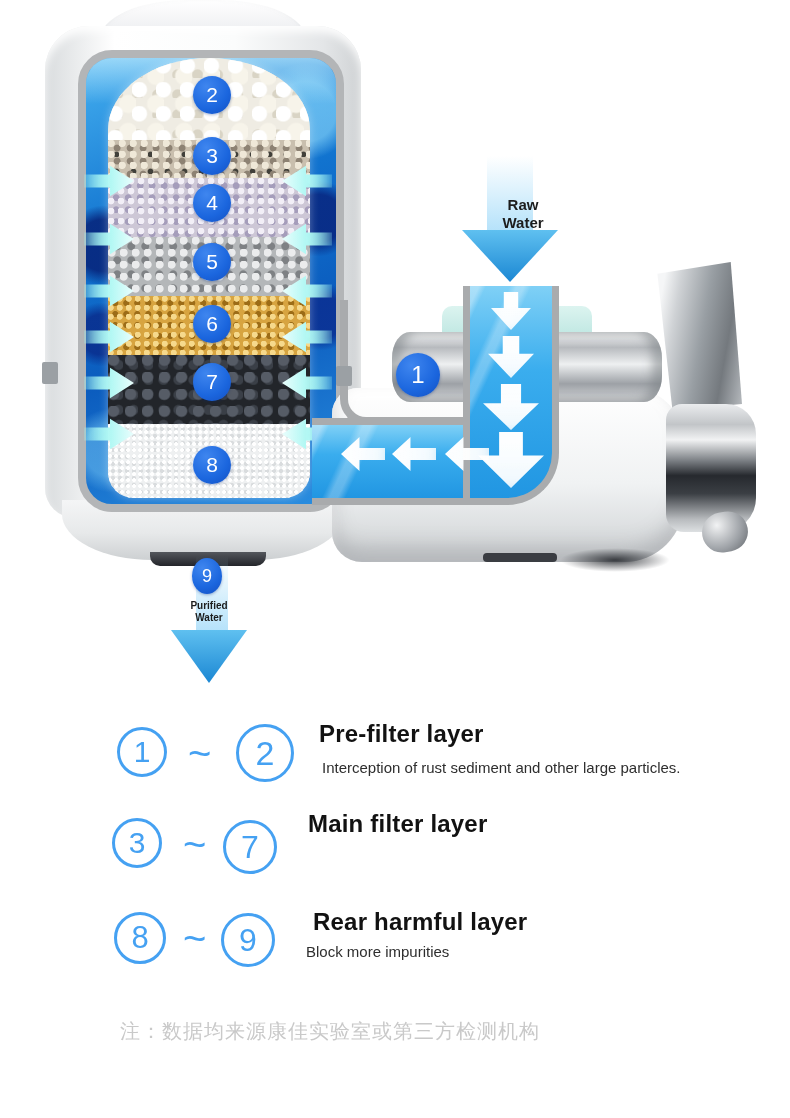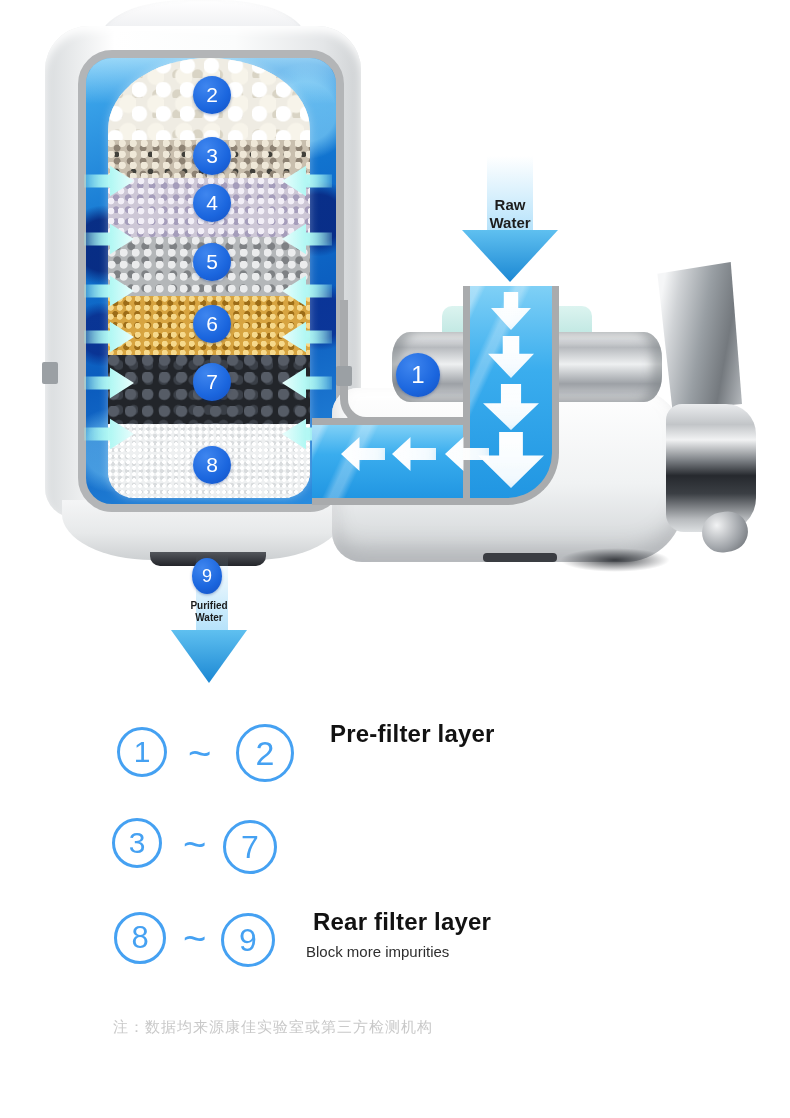--- a/index.html
+++ b/index.html
@@ -121,21 +121,21 @@
   .bigarrow{clip-path:polygon(0 0,100% 0,50% 100%);
     background:linear-gradient(180deg,#5fc0f0,#1b87d3);}
   .flowlabel{color:#1c1c1c;font-weight:600;text-align:center;line-height:1.18;}
 
   
   .lcirc{border:3px solid #45a1f2;border-radius:50%;color:#45a1f2;background:#fff;
     display:flex;align-items:center;justify-content:center;box-sizing:border-box;}
   .tilde{color:#45a1f2;font-size:40px;font-weight:400;line-height:1;}
   .leg-title{color:#121212;font-weight:700;font-size:24px;letter-spacing:.2px;}
   .leg-desc{color:#2e2e2e;font-size:15px;line-height:1.35;}
-  .footnote{color:#c9c9c9;font-size:15px;letter-spacing:1px;}
+  .footnote{color:#c9c9c9;font-size:20px;letter-spacing:1px;margin-left:7px;}
 </style>
 </head>
 <body>
 
 <div class="scene">
 
   <div class="abs cap-top"></div>
   <div class="abs housing"></div>
   <div class="abs housing-bottom"></div>
   <div class="abs notch" style="left:42px;top:362px;width:16px;height:22px;"></div>
@@ -192,39 +192,41 @@
   <div class="abs warrow-down" style="left:488px;top:336px;width:46px;height:42px;"></div>
   <div class="abs warrow-down" style="left:483px;top:384px;width:56px;height:46px;"></div>
   <div class="abs warrow-down" style="left:478px;top:432px;width:66px;height:56px;"></div>
   <div class="abs warrow-left" style="left:341px;top:437px;width:44px;height:34px;"></div>
   <div class="abs warrow-left" style="left:392px;top:437px;width:44px;height:34px;"></div>
   <div class="abs warrow-left" style="left:445px;top:437px;width:44px;height:34px;"></div>
 
   <div class="abs badge" style="left:396px;top:353px;width:44px;height:44px;font-size:24px;">1</div>
 
   <div class="abs fadebar" style="left:487px;top:156px;width:46px;height:76px;"></div>
-  <div class="abs flowlabel" style="left:480px;top:196px;width:60px;font-size:15px;">Raw Water</div>
+  <div class="abs flowlabel" style="left:493px;top:196px;width:60px;font-size:15px;">Raw Water</div>
   <div class="abs bigarrow" style="left:462px;top:230px;width:96px;height:52px;"></div>
 
   <div class="abs outlet"></div>
   <div class="abs fadebar" style="left:196px;top:556px;width:32px;height:76px;"></div>
   <div class="abs badge" style="left:192px;top:558px;width:30px;height:36px;font-size:18px;">9</div>
   <div class="abs flowlabel" style="left:177px;top:600px;width:64px;font-size:10px;">Purified Water</div>
   <div class="abs bigarrow" style="left:171px;top:630px;width:76px;height:53px;"></div>
 
   <div class="abs lcirc" style="left:117px;top:727px;width:50px;height:50px;font-size:30px;">1</div>
   <div class="abs tilde" style="left:188px;top:733px;">~</div>
   <div class="abs lcirc" style="left:236px;top:724px;width:58px;height:58px;font-size:34px;">2</div>
-  <div class="abs leg-title" style="left:330px;top:720px;">Pre-filter layer</div>
+  <div class="abs leg-title" style="left:319px;top:720px;">Pre-filter layer</div>
+  <div class="abs leg-desc" style="left:322px;top:758px;width:430px;">Interception of rust sediment and other large particles.</div>
 
   <div class="abs lcirc" style="left:112px;top:818px;width:50px;height:50px;font-size:30px;">3</div>
   <div class="abs tilde" style="left:183px;top:824px;">~</div>
   <div class="abs lcirc" style="left:223px;top:820px;width:54px;height:54px;font-size:32px;">7</div>
+  <div class="abs leg-title" style="left:308px;top:810px;">Main filter layer</div>
 
   <div class="abs lcirc" style="left:114px;top:912px;width:52px;height:52px;font-size:31px;">8</div>
   <div class="abs tilde" style="left:183px;top:918px;">~</div>
   <div class="abs lcirc" style="left:221px;top:913px;width:54px;height:54px;font-size:32px;">9</div>
-  <div class="abs leg-title" style="left:313px;top:908px;">Rear filter layer</div>
+  <div class="abs leg-title" style="left:313px;top:908px;">Rear harmful layer</div>
   <div class="abs leg-desc" style="left:306px;top:942px;width:430px;">Block more impurities</div>
 
   <div class="abs footnote" style="left:113px;top:1018px;">注：数据均来源康佳实验室或第三方检测机构</div>
 
 </div>
 
 </body></html>

